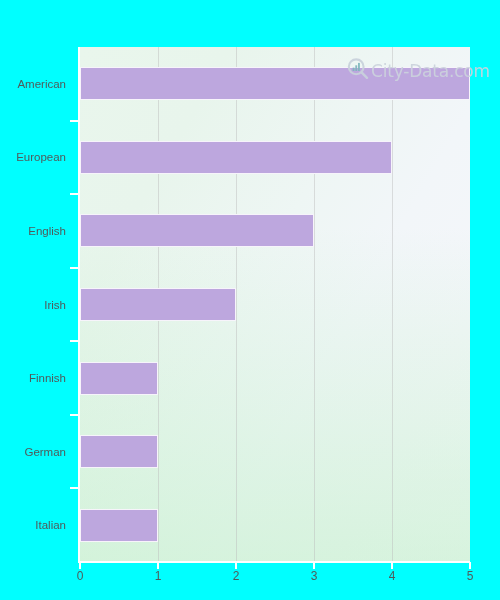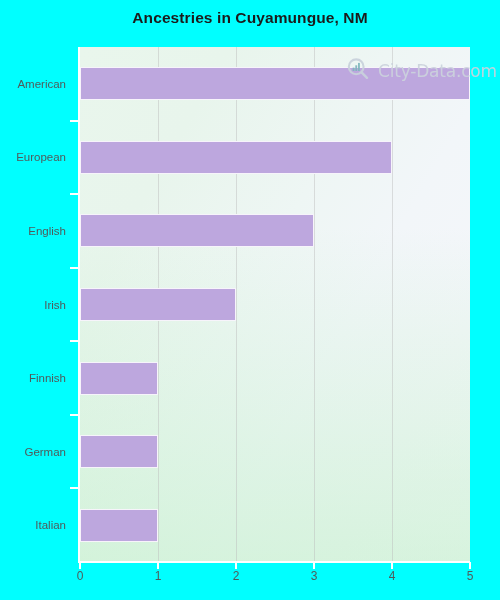--- a/index.html
+++ b/index.html
@@ -132,38 +132,37 @@
     line-height: 15px;
   }
 
   
   #watermark {
     position: absolute;
     left: 346px;
     top: 57px;
     display: flex;
     align-items: center;
-    gap: 8px;
+    gap: 1px;
     opacity: 0.92;
     pointer-events: none;
   }
   #watermark-text {
     font-size: 17px;
     color: #ccd3dd;
     letter-spacing: -0.2px;
     font-family: "DejaVu Sans", sans-serif;
   }
   #watermark-icon { display: block; }
 </style>
 </head>
 <body>
 
 <div id="chart-root">
 
-  <div id="chart-title">Ancestries in Cuyamungue, NM</div>
 
   <div id="plot-area">
     <div id="plot-tint"></div>
     <div id="gridlines">
         <div class="gridline-v" style="left: 77.5px;"></div>
         <div class="gridline-v" style="left: 155.5px;"></div>
         <div class="gridline-v" style="left: 233.5px;"></div>
         <div class="gridline-v" style="left: 311.5px;"></div>
         <div class="gridline-v" style="left: 389.5px;"></div>
       </div>

